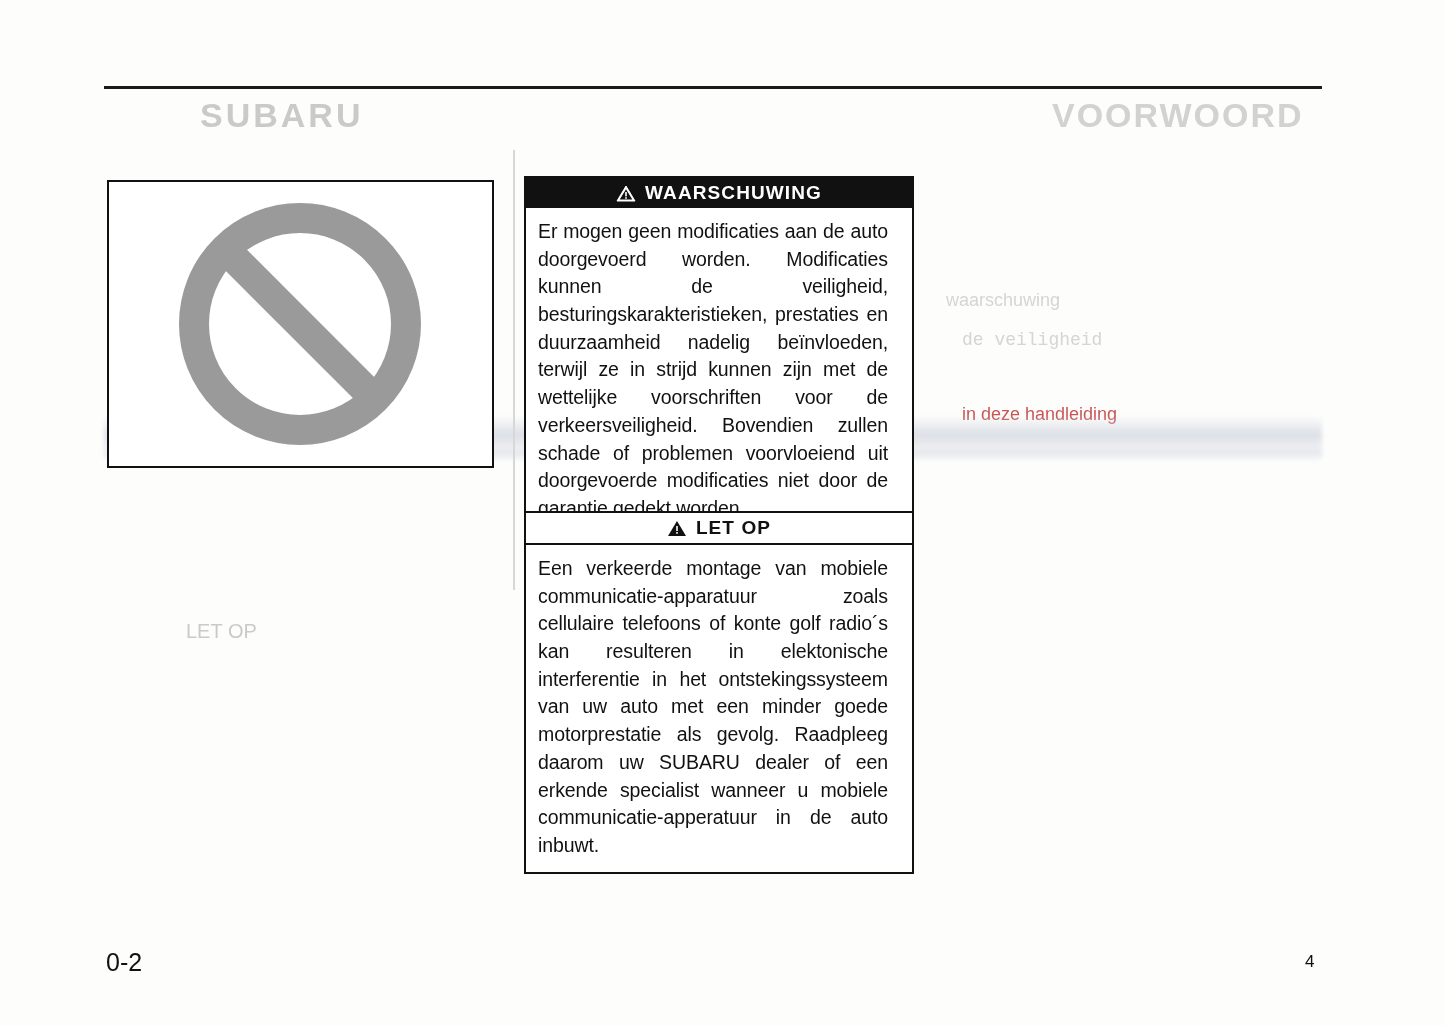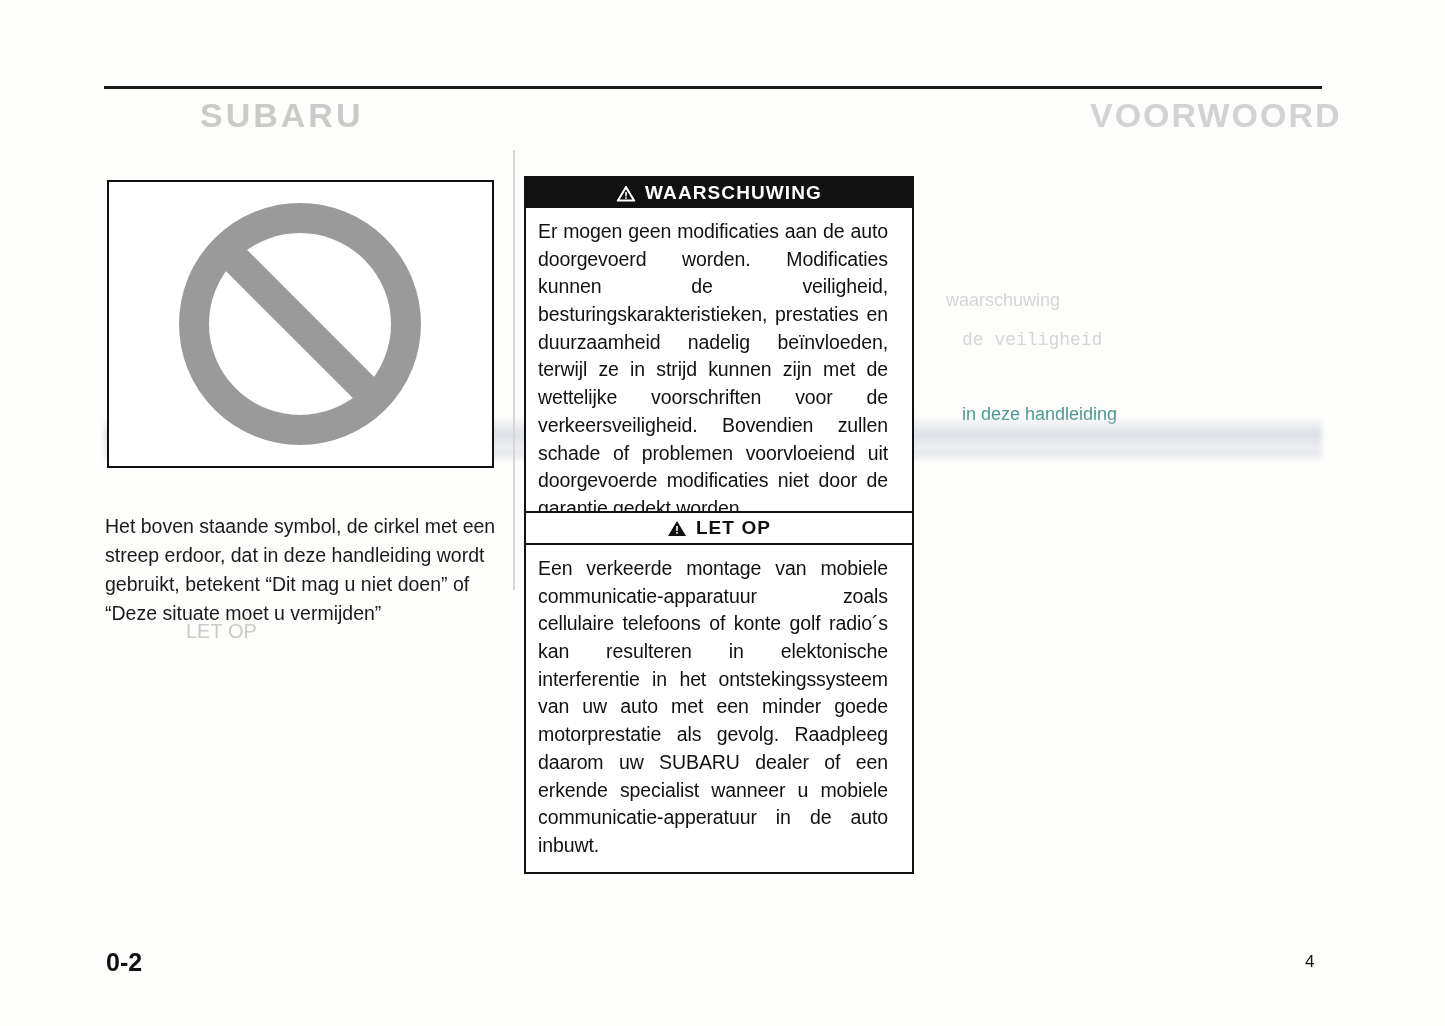--- a/index.html
+++ b/index.html
@@ -138,60 +138,59 @@
     height: 440px;
     background: #d7d7d7;
   }
 
   
   .folio-left {
     position: absolute;
     left: 106px;
     top: 948px;
     font-size: 25px;
-    font-weight: bold;
+    font-weight: normal;
   }
   .folio-right {
     position: absolute;
     left: 1305px;
     top: 952px;
     font-size: 17px;
   }
 </style>
 </head>
 <body>
 
 <div class="page">
 
   <div class="ghost" style="left:200px; top:96px; font-size:34px; letter-spacing:3px;">SUBARU</div>
-  <div class="ghost" style="left:1090px; top:96px; font-size:34px; letter-spacing:2px; color:#c4c4c4;">VOORWOORD</div>
+  <div class="ghost" style="left:1052px; top:96px; font-size:34px; letter-spacing:2px; color:#c4c4c4;">VOORWOORD</div>
 
   <div class="ghost norm" style="left:186px; top:620px; font-size:20px;">LET OP</div>
   <div class="ghost norm" style="left:946px; top:290px; font-size:18px; color:#c8c8c8;">waarschuwing</div>
   <div class="ghost norm" style="left:962px; top:330px; font-size:18px; color:#c8c8c8;font-family:Liberation Mono, monospace;">de veiligheid</div>
-  <div class="ghost norm" style="left:962px; top:404px; font-size:18px; color:#0f766e;">in deze handleiding</div>
+  <div class="ghost norm" style="left:962px; top:404px; font-size:18px; color:#b91c1c;">in deze handleiding</div>
   <div class="ghost norm" style="left:736px; top:512px; font-size:18px; color:#cfcfcf;">Coating</div>
   <div class="ghost norm" style="left:848px; top:462px; font-size:18px; color:#cfcfcf;">Alkohol</div>
 
   <div class="ghost-band" style="left:104px; top:416px; width:1218px; height:42px;"></div>
   <div class="ghost-band" style="left:104px; top:446px; width:1218px; height:16px; opacity:.6;"></div>
 
   <div class="gutter"></div>
 
   <div class="rule-top"></div>
 
 
   <div class="symbol-box">
     <svg width="383" height="284" viewBox="0 0 383 284">
       <circle cx="191" cy="142" r="106" fill="none" stroke="#9a9a9a" stroke-width="30"></circle>
       <line x1="116" y1="67" x2="266" y2="217" stroke="#9a9a9a" stroke-width="30"></line>
     </svg>
   </div>
 
-  <p class="left-text">Het boven staande symbol, de cirkel met een streep erdoor, dat in deze handleiding wordt gebruikt, betekent “Dit mag u niet doen” of “Deze situate moet u vermijden”</p>
 
   <div class="box" id="warn-box">
     <div class="box-hdr">
       <span class="tri">
         <svg width="20" height="17" viewBox="0 0 20 17">
           <polygon points="10,1 19,16 1,16" fill="#fff" stroke="#fff" stroke-width="1"></polygon>
           <polygon points="10,4.2 16.3,14.6 3.7,14.6" fill="#111"></polygon>
           <rect x="9.2" y="7" width="1.6" height="4.4" fill="#fff"></rect>
           <rect x="9.2" y="12.2" width="1.6" height="1.6" fill="#fff"></rect>
         </svg>

